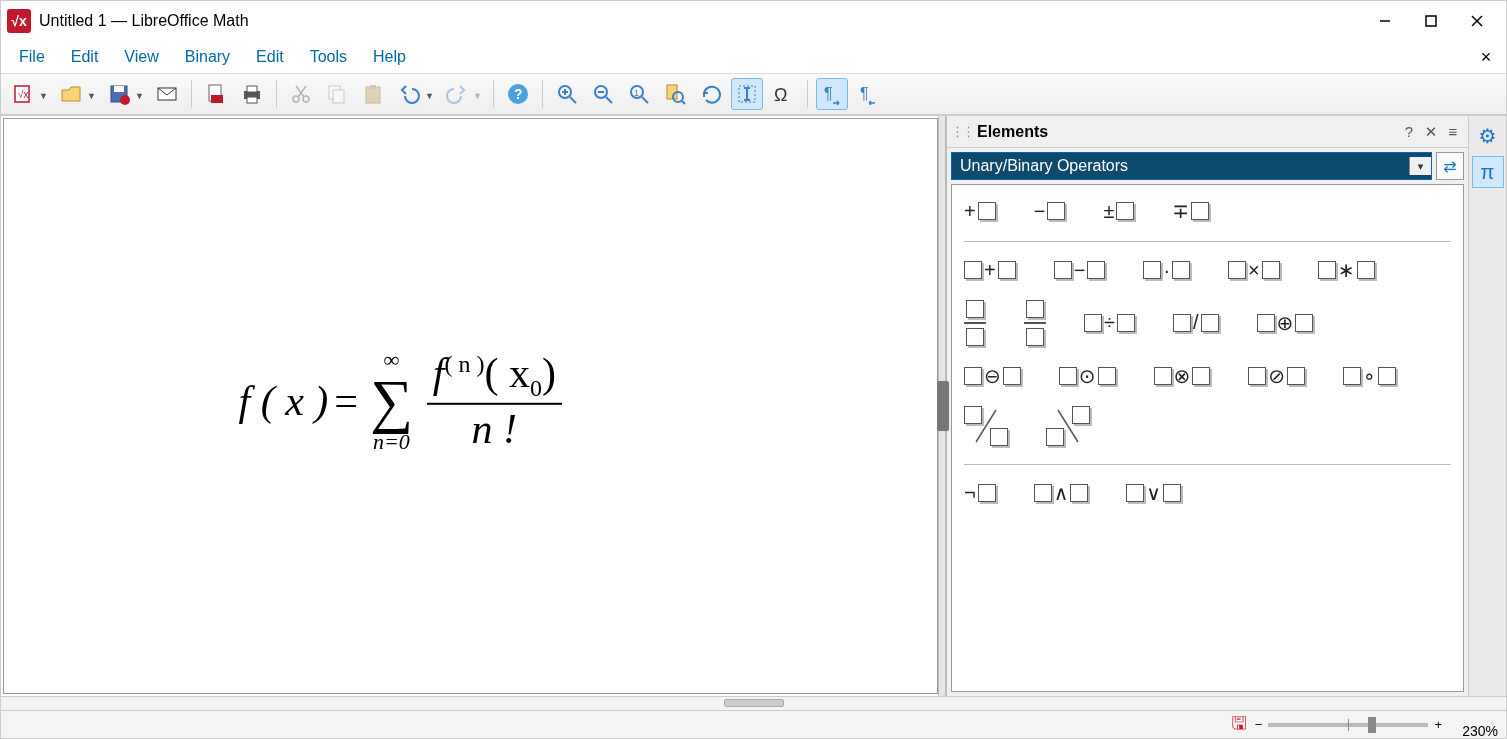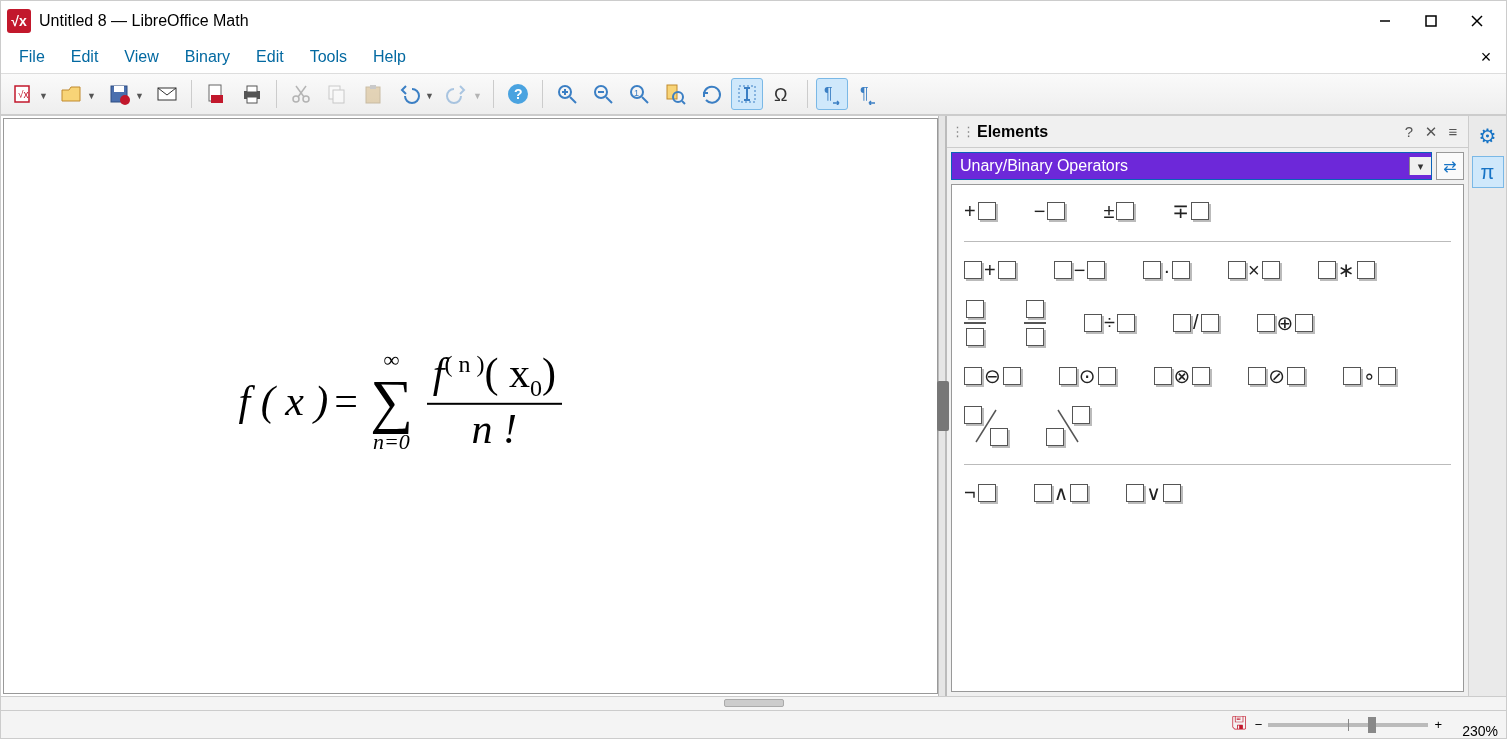--- a/index.html
+++ b/index.html
@@ -38,21 +38,21 @@
   .splitter .grip { position: absolute; left: -2px; top: 50%; transform: translateY(-50%); width: 12px; height: 50px; background: #777; border-radius: 2px; }
   
   .elements-panel { width: 560px; display: flex; background: #f0f0f0; border-left: 1px solid #bbb; }
   .elements-main { flex: 1; display: flex; flex-direction: column; }
   .panel-header { height: 32px; display: flex; align-items: center; padding: 0 4px; background: #f0f0f0; border-bottom: 1px solid #ccc; }
   .panel-header .gripdots { letter-spacing: -2px; color: #888; margin-right: 4px; }
   .panel-header .ptitle { font-weight: 600; font-size: 16px; }
   .panel-header .spacer { flex: 1; }
   .panel-header .pbtn { width: 22px; text-align: center; color: #555; font-size: 15px; }
   .category-row { display: flex; align-items: stretch; padding: 4px; gap: 4px; }
-  .category-select { flex: 1; background: #6d28d9; color: #fff; font-size: 16px; padding: 4px 8px; display: flex; align-items: center; justify-content: space-between; border: 1px solid #0a63b9; }
+  .category-select { flex: 1; background: #0c4a6e; color: #fff; font-size: 16px; padding: 4px 8px; display: flex; align-items: center; justify-content: space-between; border: 1px solid #0a63b9; }
   .category-select .chev { background: #f0f0f0; color: #333; width: 22px; height: 100%; display: flex; align-items: center; justify-content: center; margin: -4px -8px -4px 0; border-left: 1px solid #888; font-size: 11px; }
   .category-aux { width: 28px; border: 1px solid #999; background: #fafafa; display: flex; align-items: center; justify-content: center; font-size: 16px; color: #1673c5; }
   .elements-grid { flex: 1; margin: 0 4px 4px 4px; background: #fff; border: 1px solid #999; padding: 14px 12px; overflow: auto; }
   .erow { display: flex; flex-wrap: wrap; gap: 28px 38px; margin-bottom: 18px; }
   .erow.split { border-top: 1px solid #bbb; padding-top: 16px; }
   .el { display: flex; align-items: center; gap: 2px; font-size: 20px; color: #222; font-family: "Segoe UI", sans-serif; }
   .ph { display: inline-block; width: 18px; height: 18px; border: 1.5px solid #555; background: #fff; box-shadow: 2px 2px 0 #bbb; }
   .el.stack { flex-direction: column; gap: 4px; }
   .el.stack .bar { width: 22px; height: 1.5px; background: #555; }
   .sidebar-tabs { width: 38px; background: #eaeaea; border-left: 1px solid #ccc; display: flex; flex-direction: column; align-items: center; padding-top: 4px; gap: 4px; }
@@ -70,21 +70,21 @@
   .zoomslider .tick { position: absolute; top: -4px; width: 1px; height: 12px; background: #888; left: 50%; }
   .zoomslider .thumb { position: absolute; top: -6px; width: 8px; height: 16px; background: #888; left: 62%; }
   .zoompct { font-size: 14px; width: 48px; text-align: right; margin-top: 12px; }
   svg { display: block; }
 </style>
 </head>
 <body>
 
 <div class="titlebar">
   <div class="app-icon">√x</div>
-  <div class="title">Untitled 8 — LibreOffice Math</div>
+  <div class="title">Untitled 1 — LibreOffice Math</div>
   <div class="spacer"></div>
   <div class="winbtn">
     <svg width="14" height="14">
         <line x1="2" y1="7" x2="12" y2="7" stroke="#000" stroke-width="1.5"></line>
       </svg>
   </div>
   <div class="winbtn">
     <svg width="14" height="14">
         <rect x="2" y="2" width="10" height="10" fill="none" stroke="#000" stroke-width="1.5"></rect>
       </svg>

